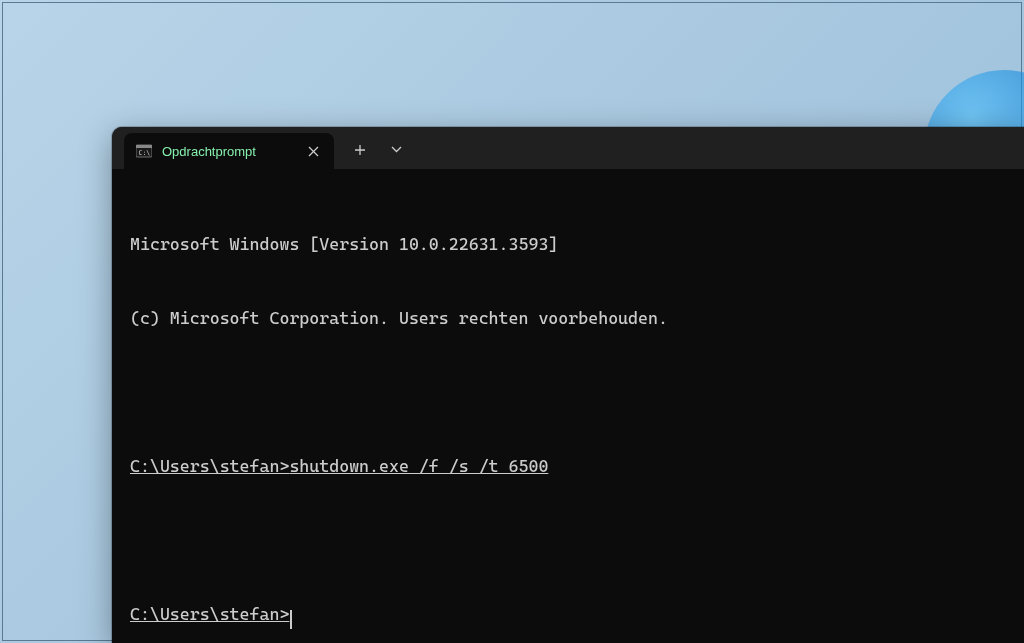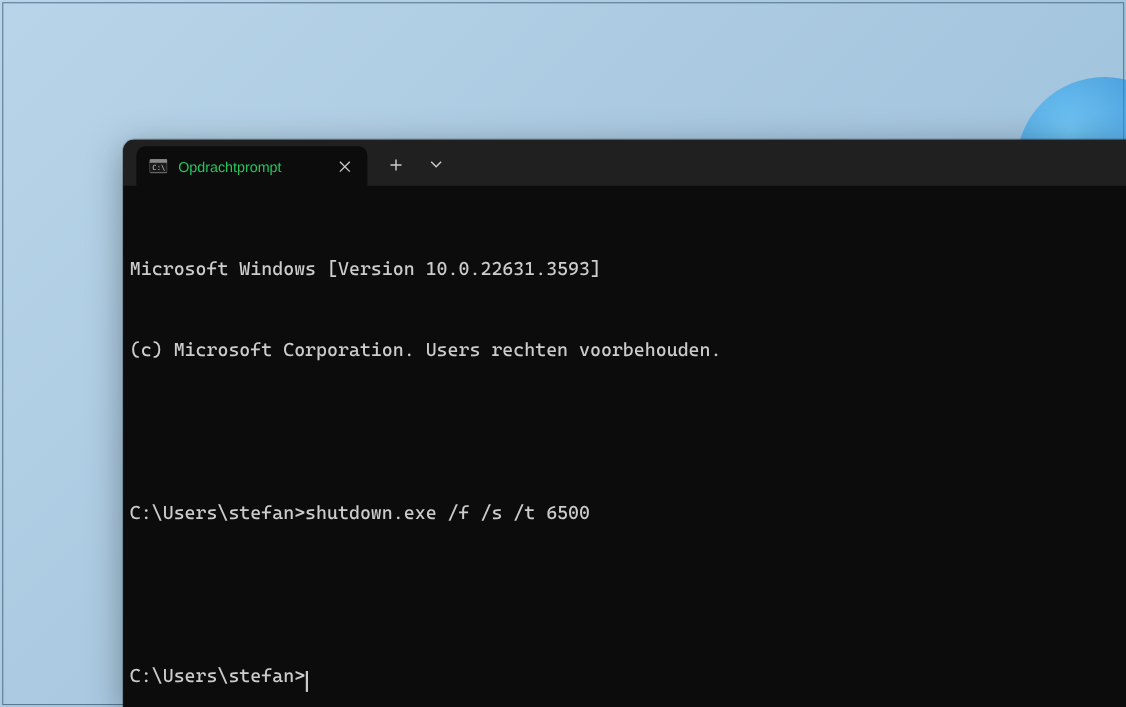--- a/index.html
+++ b/index.html
@@ -73,21 +73,21 @@
     .tab-icon {
       width: 16px;
       height: 16px;
       margin-right: 10px;
       display: flex;
       align-items: center;
       justify-content: center;
     }
 
     .tab-title {
-      color: #22c55e;
+      color: #86efac;
       font-size: 13px;
       flex: 1;
       white-space: nowrap;
     }
 
     .tab-close {
       width: 22px;
       height: 22px;
       display: flex;
       align-items: center;
@@ -109,37 +109,38 @@
       height: 36px;
       display: flex;
       align-items: center;
       justify-content: center;
       color: #cccccc;
       cursor: pointer;
       margin-top: 3px;
     }
 
     .terminal-body {
-      padding: 14px 6px;
+      padding: 14px 18px;
       font-family: "Cascadia Mono", "Consolas", monospace;
       font-size: 17px;
       line-height: 1.45;
       color: #cccccc;
       background: #0c0c0c;
       height: calc(100% - 42px);
       white-space: pre-wrap;
     }
 
     .terminal-line {
       display: block;
     }
 
     .prompt-line {
       display: flex;
       align-items: flex-end;
+      text-decoration: underline;
     }
 
     .cursor {
       display: inline-block;
       width: 1.5px;
       height: 19px;
       background: #cccccc;
       vertical-align: text-bottom;
       margin-left: 1px;
       position: relative;

